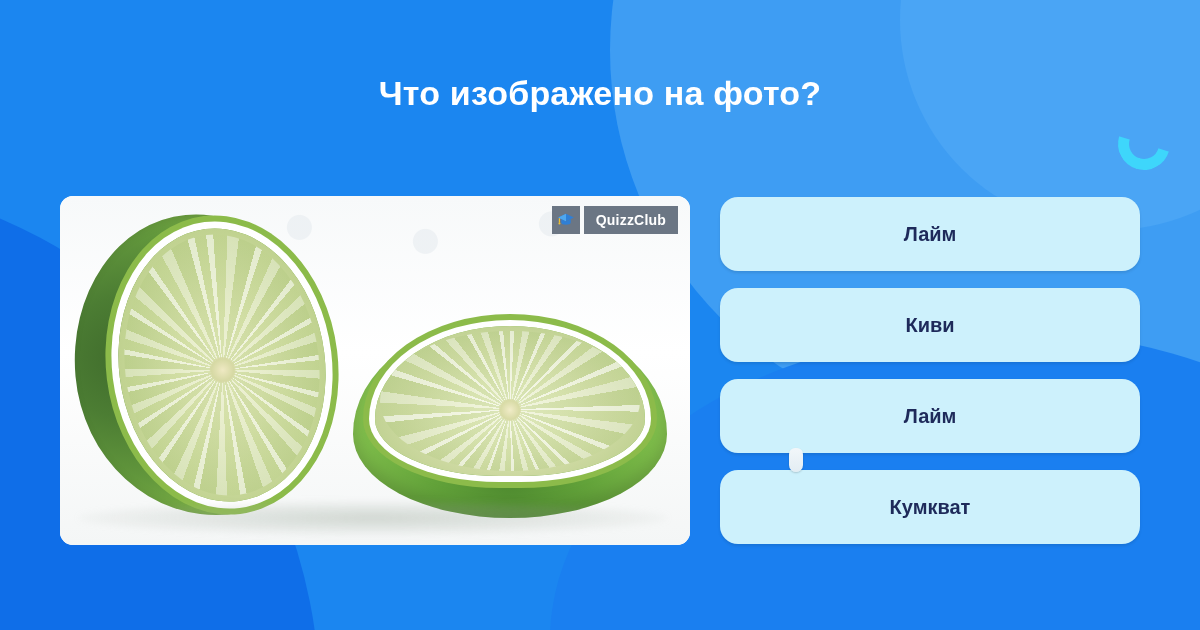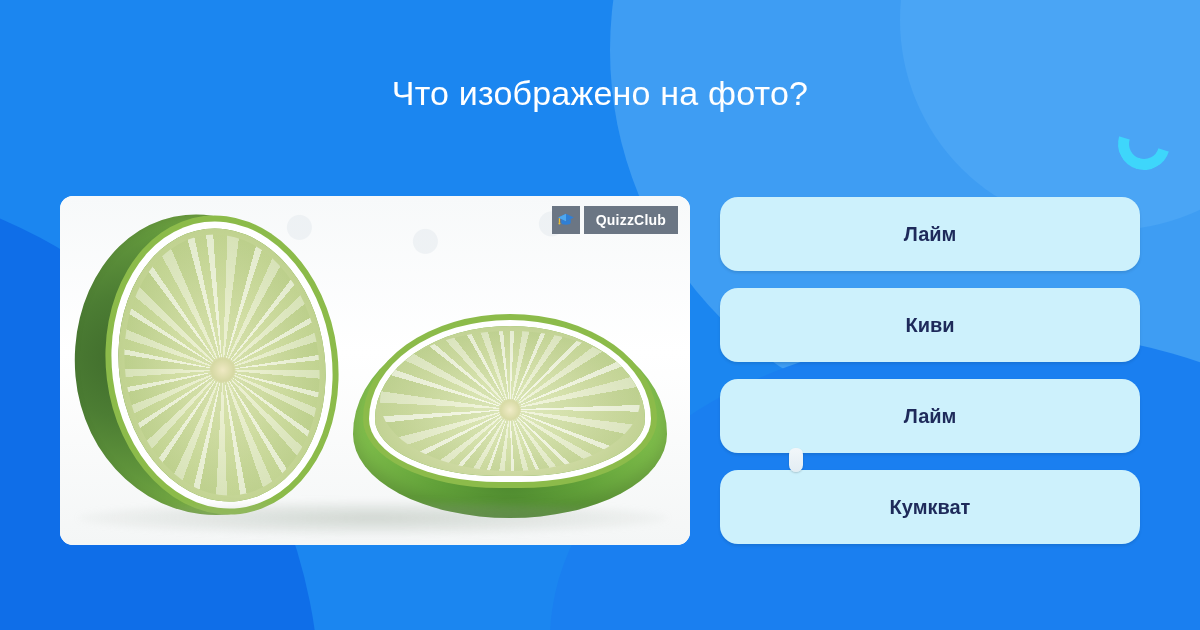--- a/index.html
+++ b/index.html
@@ -54,21 +54,21 @@
 
   
   #stage { position:relative; z-index:2; width:1200px; height:630px; }
 
   .title {
     position:absolute;
     left:0; top:74px; width:1200px;
     text-align:center;
     color:#ffffff;
     font-size:34px;
-    font-weight:normal;
+    font-weight:bold;
     letter-spacing:0.2px;
     white-space:nowrap;
   }
 
   
   .photo-card {
     position:absolute;
     left:60px; top:196px;
     width:630px; height:349px;
     border-radius:13px;

